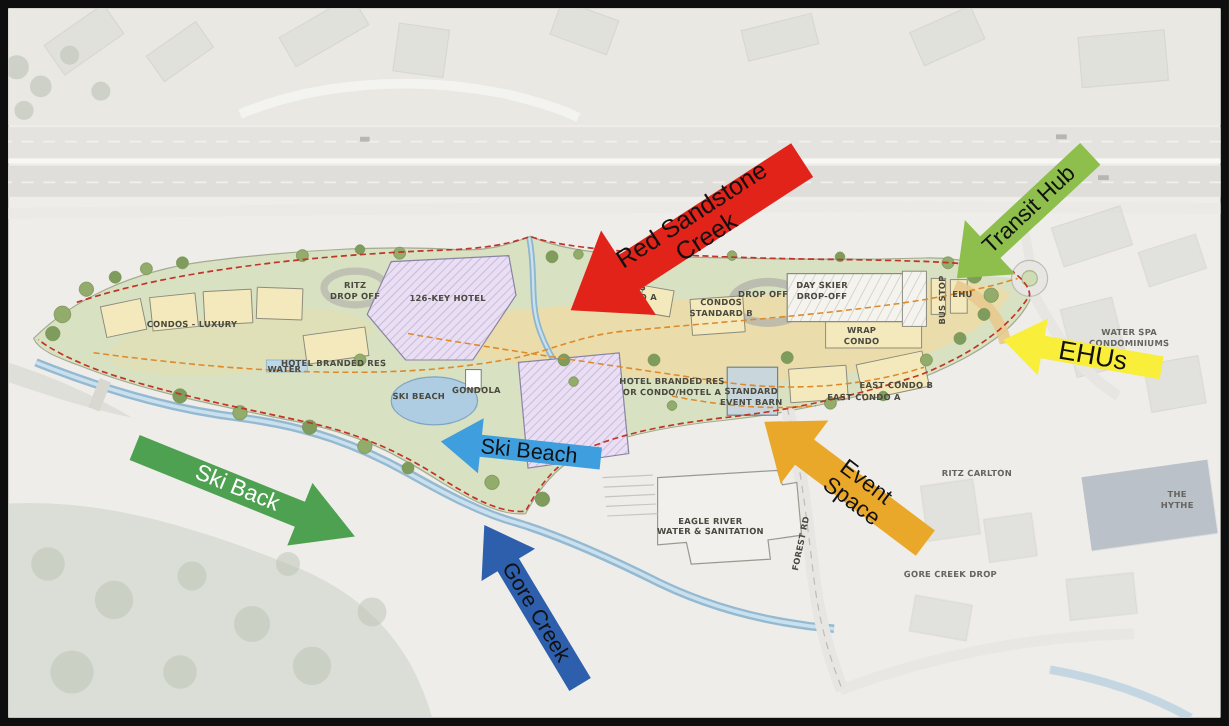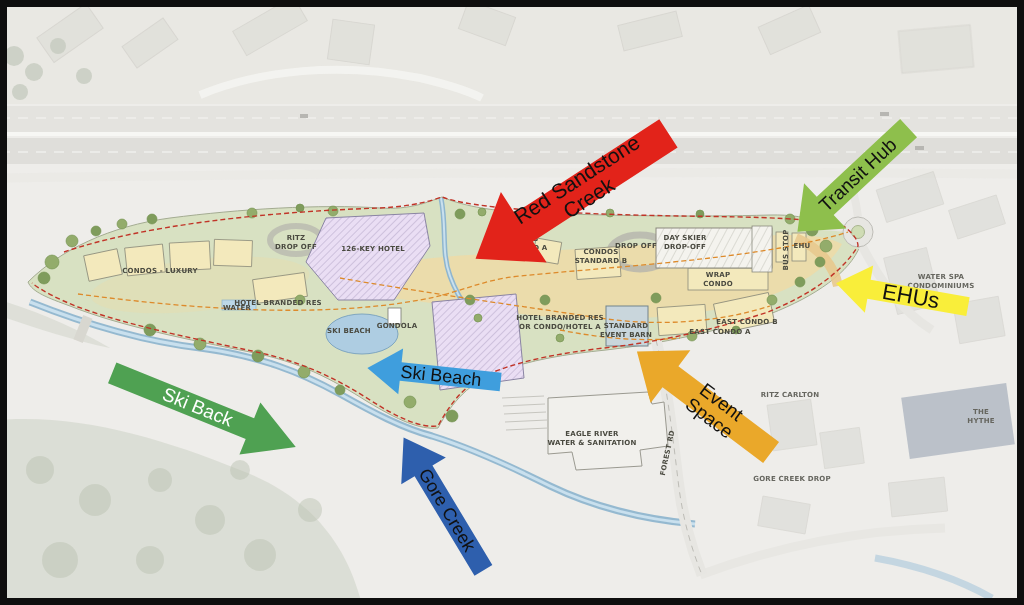--- a/index.html
+++ b/index.html
@@ -239,21 +239,21 @@
   <span class="plan-label" style="left:619px;top:324px">STANDARD
 EVENT BARN</span>
   <span class="plan-label" style="left:713px;top:325px">EAST CONDO A</span>
   <span class="plan-label" style="left:740px;top:315px">EAST CONDO B</span>
   <span class="plan-label" style="left:585px;top:432px">EAGLE RIVER
 WATER &amp; SANITATION</span>
   <span class="plan-label v78" style="left:661px;top:446px">FOREST RD</span>
 
   <span class="plan-label ctx-label" style="left:934px;top:275px">WATER SPA
 CONDOMINIUMS</span>
-  <span class="plan-label ctx-label" style="left:783px;top:388px">RITZ CARLTON</span>
+  <span class="plan-label ctx-label" style="left:807px;top:388px">RITZ CARLTON</span>
   <span class="plan-label ctx-label" style="left:974px;top:410px">THE HYTHE</span>
   <span class="plan-label ctx-label" style="left:785px;top:472px">GORE CREEK DROP</span>
 
   <div class="arrow" style="left:450px;top:147px;width:230px;height:84px;transform:rotate(-33deg)">
     <svg viewBox="0 0 200 70" preserveAspectRatio="none">
       <polygon points="0,35 50,0 50,21 200,21 200,49 50,49 50,70" fill="#e2231a"></polygon>
     </svg>
     <div class="arrow-label" style="font-size:21px;width:160px;margin-left:26px">Red Sandstone Creek</div>
   </div>
 

